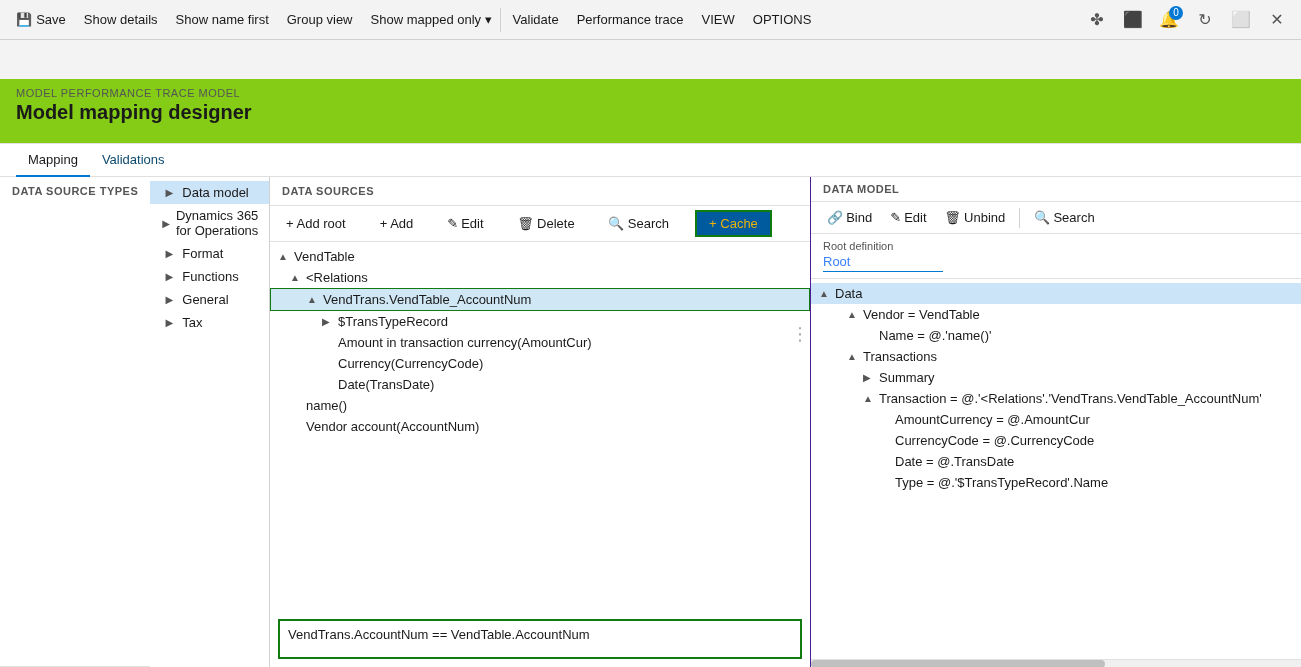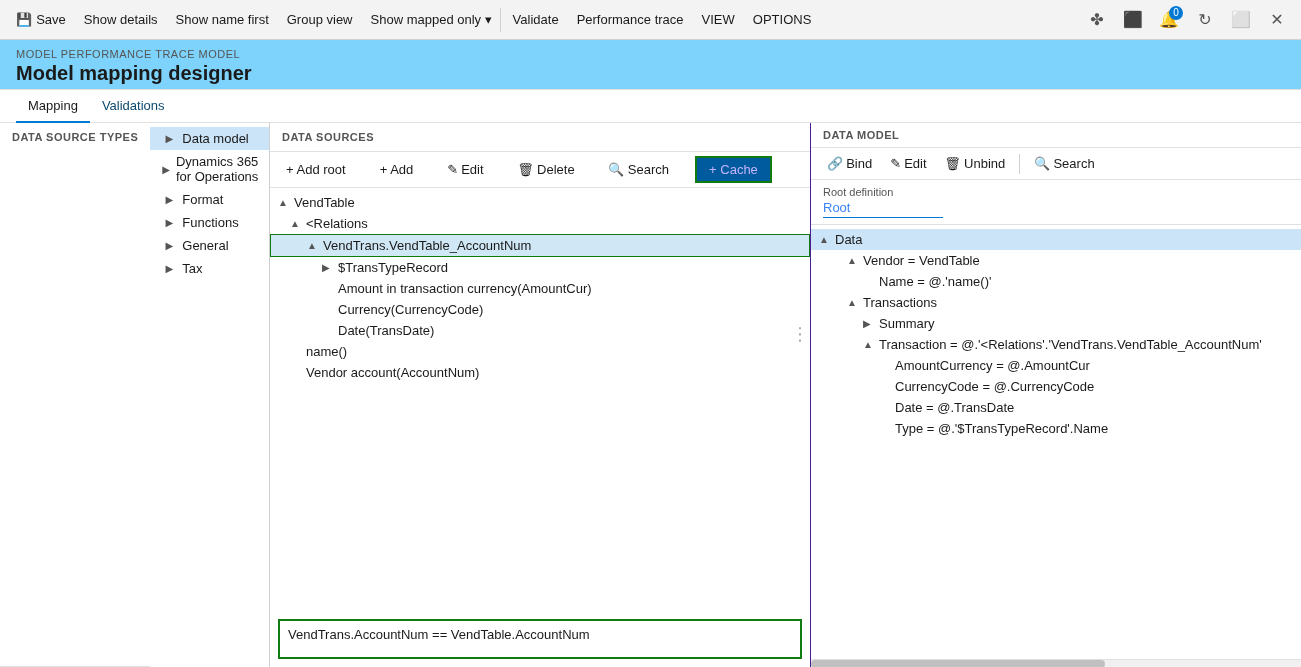--- a/index.html
+++ b/index.html
@@ -38,21 +38,21 @@
     .badge {
       background: #0078d4; color: white; border-radius: 50%;
       font-size: 10px; width: 14px; height: 14px;
       display: flex; align-items: center; justify-content: center;
       position: absolute; top: 2px; right: 2px;
     }
     .badge-wrap { position: relative; }
 
     
     .main { display: flex; flex-direction: column; height: calc(667px - 40px); }
-    .page-header { padding: 8px 16px 4px; background: #7dd3fc; border-bottom: 1px solid #e0e0e0; }
+    .page-header { padding: 8px 16px 19px; background: #84cc16; border-bottom: 1px solid #e0e0e0; margin-top: 39px; }
     .model-label { font-size: 11px; color: #555; text-transform: uppercase; letter-spacing: 0.5px; }
     .page-title { font-size: 20px; font-weight: 600; color: #1a1a1a; margin-top: 2px; }
 
     
     .tabs { display: flex; padding: 0 16px; background: white; border-bottom: 1px solid #e0e0e0; }
     .tab {
       padding: 8px 12px; cursor: pointer; font-size: 13px; color: #0c4a6e; border-bottom: 2px solid transparent;
       margin-bottom: -1px;
     }
     .tab.active { color: #1a1a1a; border-bottom: 2px solid #0078d4; font-weight: 500; }
@@ -80,21 +80,21 @@
     }
     .datasource-toolbar {
       display: flex; align-items: center; padding: 4px 8px; gap: 18px;
       border-bottom: 1px solid #e0e0e0; flex-shrink: 0;
     }
     .ds-btn {
       display: flex; align-items: center; gap: 3px; padding: 4px 8px;
       border: none; background: none; cursor: pointer; font-size: 13px; color: #1a1a1a;
     }
     .ds-btn.cache {
-      background: #005a9e; color: #c4b5fd; border: 2px solid #107c10; padding: 4px 12px;
+      background: #005a9e; color: #eab308; border: 2px solid #107c10; padding: 4px 12px;
       font-weight: 500;
     }
     .ds-tree { flex: 1; overflow-y: auto; padding: 4px 0; }
     .ds-tree-item {
       display: flex; align-items: center; padding: 3px 8px; cursor: pointer; gap: 4px;
     }
     .ds-tree-item.highlighted { background: #d0e8f5; border: 1px solid #107c10; }
     .indent-1 { padding-left: 20px; }
     .indent-2 { padding-left: 36px; }
     .indent-3 { padding-left: 52px; }

